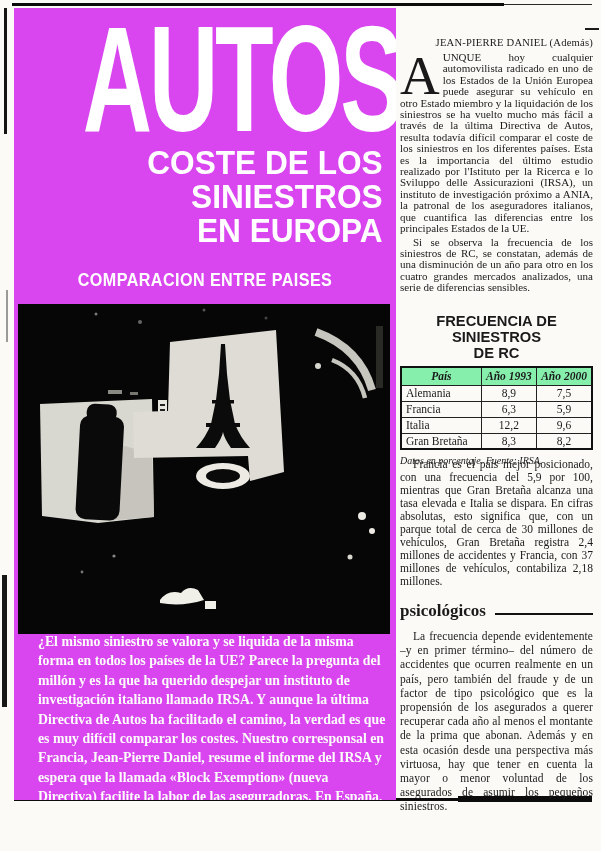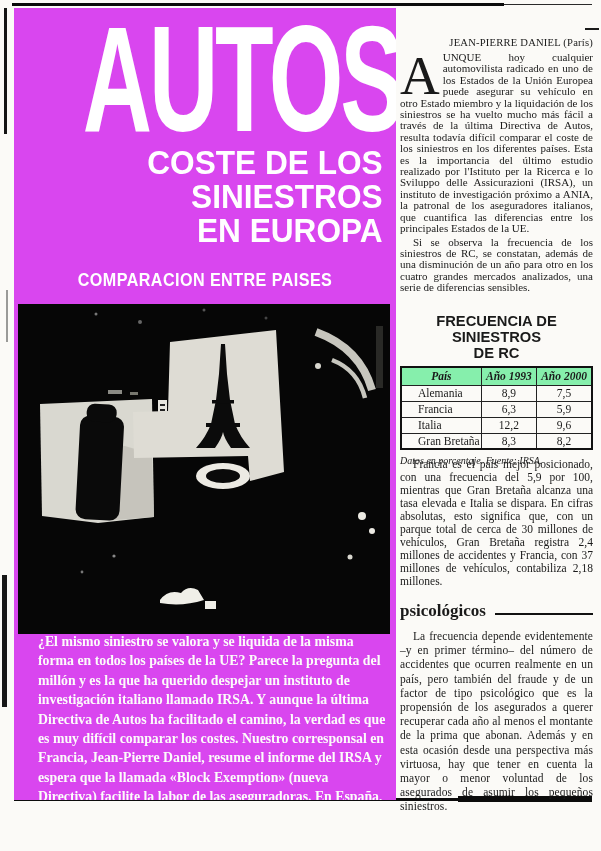--- a/index.html
+++ b/index.html
@@ -73,21 +73,21 @@
   table.freq {
     width:100%; margin-top:5px; border-collapse:collapse;
     border:2px solid #111; font-size:11.5px;
   }
   table.freq th, table.freq td { border:1.5px solid #222; }
   table.freq th {
     height:18px; font-weight:700; font-style:italic;
     background:#86efac; text-align:center;
   }
   table.freq td { height:16px; text-align:center; }
-  table.freq td.country { text-align:left; padding-left:16px; }
+  table.freq td.country { text-align:left; padding-left:4px; }
   .footnote { margin-top:5px; font-style:italic; font-size:10px; text-align:left; }
 
   .chunk3 { top:458px; font-size:11.5px; line-height:13px; }
   .subhead {
     margin-top:13px; font-weight:700; font-size:17px; line-height:19px;
     text-align:left;
   }
   .subhead-l2 { display:flex; align-items:baseline; }
   .subhead-rule { flex:1; height:2px; background:#111; margin-left:9px; align-self:center; margin-top:6px; }
   .chunk3 .p4 { margin-top:9px; line-height:14.2px; letter-spacing:0.1px; }
@@ -163,21 +163,21 @@
       <path d="M142,296 q8,-11 21,-7 q7,-8 17,-3 l6,10 q-22,7 -44,3 z" fill="#f0efe8"></path>
       <rect x="187" y="297" width="11" height="8" fill="#f0efe8"></rect>
       <circle cx="96" cy="252" r="1.6" fill="#888"></circle>
       <circle cx="64" cy="268" r="1.4" fill="#777"></circle>
     </svg>
 
     <div class="intro">¿El mismo siniestro se valora y se liquida de la misma forma en todos los países de la UE? Parece la pregunta del millón y es la que ha querido despejar un instituto de investigación italiano llamado IRSA. Y aunque la última Directiva de Autos ha facilitado el camino, la verdad es que es muy difícil comparar los costes. Nuestro corresponsal en Francia, Jean-Pierre Daniel, resume el informe del IRSA y espera que la llamada «Block Exemption» (nueva Directiva) facilite la labor de las aseguradoras. En España, los costes tienden a dispararse.</div>
   </div>
 
   <div class="col chunk1">
-    <div class="byline">JEAN-PIERRE DANIEL (París)</div>
+    <div class="byline">JEAN-PIERRE DANIEL (Además)</div>
     <div class="p p1">
       <span class="dropcap">A</span><span>UNQUE hoy cualquier automovilista radicado en uno de los Estados de la Unión Europea puede asegurar su vehículo en otro Estado miembro y la liquidación de los siniestros se ha vuelto mucho más fácil a través de la última Directiva de Autos, resulta todavía difícil comparar el coste de los siniestros en los diferentes países. Esta es la importancia del último estudio realizado por l'Istituto per la Ricerca e lo Sviluppo delle Assicurazioni (IRSA), un instituto de investigación próximo a ANIA, la patronal de los aseguradores italianos, que cuantifica las diferencias entre los principales Estados de la UE.</span>
     </div>
     <div class="p p2 indent">Si se observa la frecuencia de los siniestros de RC, se constatan, además de una disminución de un año para otro en los cuatro grandes mercados analizados, una serie de diferencias sensibles.</div>
   </div>
 
   <div class="col tablock">
     <div class="tab-title">FRECUENCIA DE SINIESTROS</div>
     <div class="tab-title">DE RC</div>
     <table class="freq">

